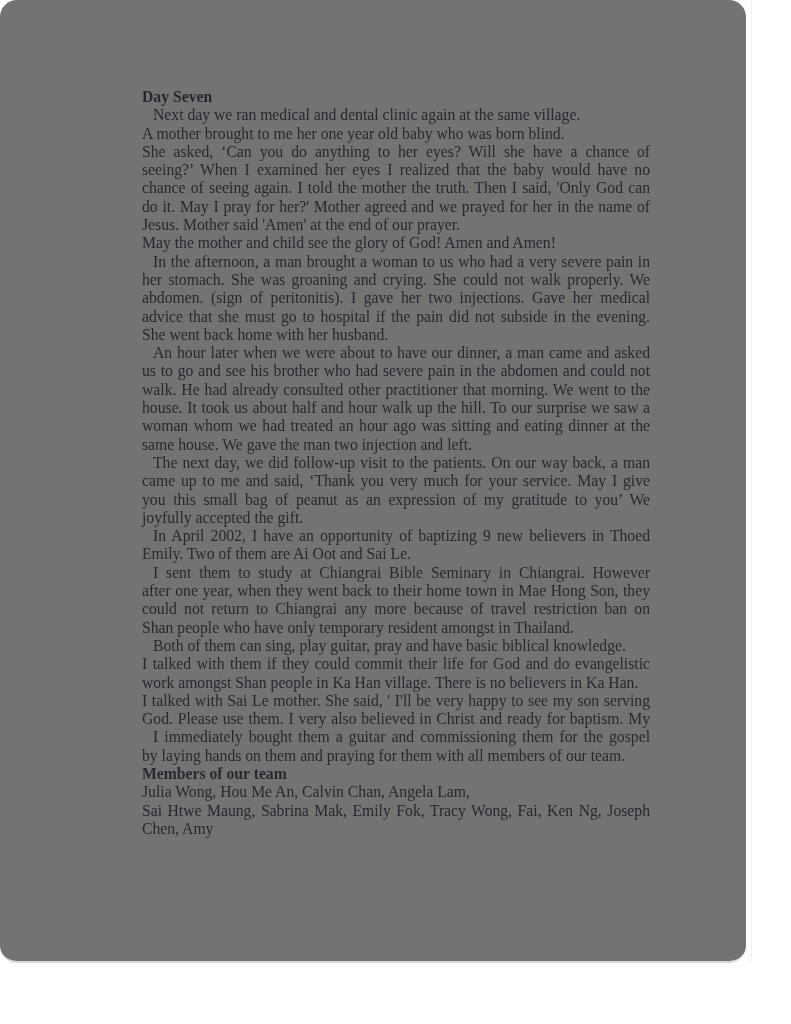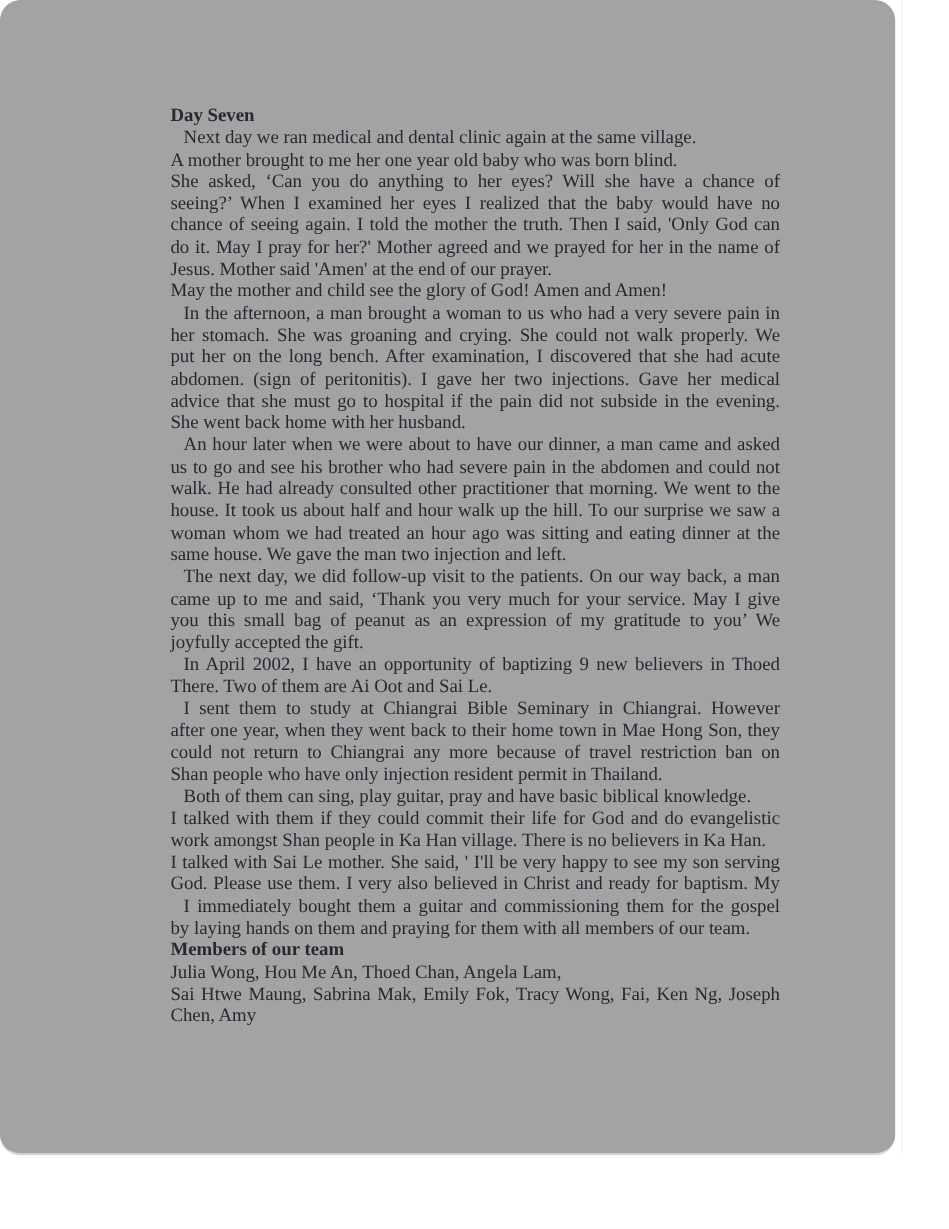--- a/index.html
+++ b/index.html
@@ -64,21 +64,21 @@
     text-align-last: justify;
   }
   .tline.ind {
     text-indent: 11px;
   }
 </style>
 </head>
 <body style="background: rgb(255, 255, 255);">
 
 <div class="canvas">
-  <div class="paper" style="background: #a3a3a3; border-bottom-color: rgb(216, 213, 226); border-radius: 17px;">
+  <div class="paper" style="background: #737373; border-bottom-color: rgb(216, 213, 226); border-radius: 17px;">
     <div class="textblock" style="color: rgb(42, 39, 50);">
         <div class="heading">Day Seven</div>
         <div class="para">
           <div class="tline ind">Next day we ran medical and dental clinic again at the same village.</div>
         </div>
         <div class="para">
           <div class="tline">A mother brought to me her one year old baby who was born blind.</div>
         </div>
         <div class="para">
           <div class="tline just">She asked, ‘Can you do anything to her eyes? Will she have a chance of</div>
@@ -86,67 +86,66 @@
           <div class="tline just">chance of seeing again. I told the mother the truth. Then I said, 'Only God can</div>
           <div class="tline just">do it. May I pray for her?' Mother agreed and we prayed for her in the name of</div>
           <div class="tline">Jesus. Mother said 'Amen' at the end of our prayer.</div>
         </div>
         <div class="para">
           <div class="tline">May the mother and child see the glory of God! Amen and Amen!</div>
         </div>
         <div class="para">
           <div class="tline just ind">In the afternoon, a man brought a woman to us who had a very severe pain in</div>
           <div class="tline just">her stomach. She was groaning and crying. She could not walk properly. We</div>
-          <div class="tline just">put her on the long bench. After examination, I discovered that she had acute</div>
           <div class="tline just">abdomen. (sign of peritonitis). I gave her two injections. Gave her medical</div>
           <div class="tline just">advice that she must go to hospital if the pain did not subside in the evening.</div>
           <div class="tline">She went back home with her husband.</div>
         </div>
         <div class="para">
           <div class="tline just ind">An hour later when we were about to have our dinner, a man came and asked</div>
           <div class="tline just">us to go and see his brother who had severe pain in the abdomen and could not</div>
           <div class="tline just">walk. He had already consulted other practitioner that morning. We went to the</div>
           <div class="tline just">house. It took us about half and hour walk up the hill. To our surprise we saw a</div>
           <div class="tline just">woman whom we had treated an hour ago was sitting and eating dinner at the</div>
           <div class="tline">same house. We gave the man two injection and left.</div>
         </div>
         <div class="para">
           <div class="tline just ind">The next day, we did follow-up visit to the patients. On our way back, a man</div>
           <div class="tline just">came up to me and said, ‘Thank you very much for your service. May I give</div>
           <div class="tline just">you this small bag of peanut as an expression of my gratitude to you’ We</div>
           <div class="tline">joyfully accepted the gift.</div>
         </div>
         <div class="para">
           <div class="tline just ind">In April 2002, I have an opportunity of baptizing 9 new believers in Thoed</div>
-          <div class="tline">There. Two of them are Ai Oot and Sai Le.</div>
+          <div class="tline">Emily. Two of them are Ai Oot and Sai Le.</div>
         </div>
         <div class="para">
           <div class="tline just ind">I sent them to study at Chiangrai Bible Seminary in Chiangrai. However</div>
           <div class="tline just">after one year, when they went back to their home town in Mae Hong Son, they</div>
           <div class="tline just">could not return to Chiangrai any more because of travel restriction ban on</div>
-          <div class="tline">Shan people who have only injection resident permit in Thailand.</div>
+          <div class="tline">Shan people who have only temporary resident amongst in Thailand.</div>
         </div>
         <div class="para">
           <div class="tline ind">Both of them can sing, play guitar, pray and have basic biblical knowledge.</div>
         </div>
         <div class="para">
           <div class="tline just">I talked with them if they could commit their life for God and do evangelistic</div>
           <div class="tline">work amongst Shan people in Ka Han village. There is no believers in Ka Han.</div>
         </div>
         <div class="para">
           <div class="tline just">I talked with Sai Le mother. She said, ' I'll be very happy to see my son serving</div>
           <div class="tline just">God. Please use them. I very also believed in Christ and ready for baptism. My</div>
         </div>
         <div class="para">
           <div class="tline just ind">I immediately bought them a guitar and commissioning them for the gospel</div>
           <div class="tline">by laying hands on them and praying for them with all members of our team.</div>
         </div>
         <div class="heading gap">Members of our team</div>
         <div class="para">
-          <div class="tline">Julia Wong, Hou Me An, Thoed Chan, Angela Lam,</div>
+          <div class="tline">Julia Wong, Hou Me An, Calvin Chan, Angela Lam,</div>
         </div>
         <div class="para">
           <div class="tline just">Sai Htwe Maung, Sabrina Mak, Emily Fok, Tracy Wong, Fai, Ken Ng, Joseph</div>
           <div class="tline">Chen, Amy</div>
         </div>
       </div>
   </div>
   <div class="scan-line"></div>
 </div>
 

